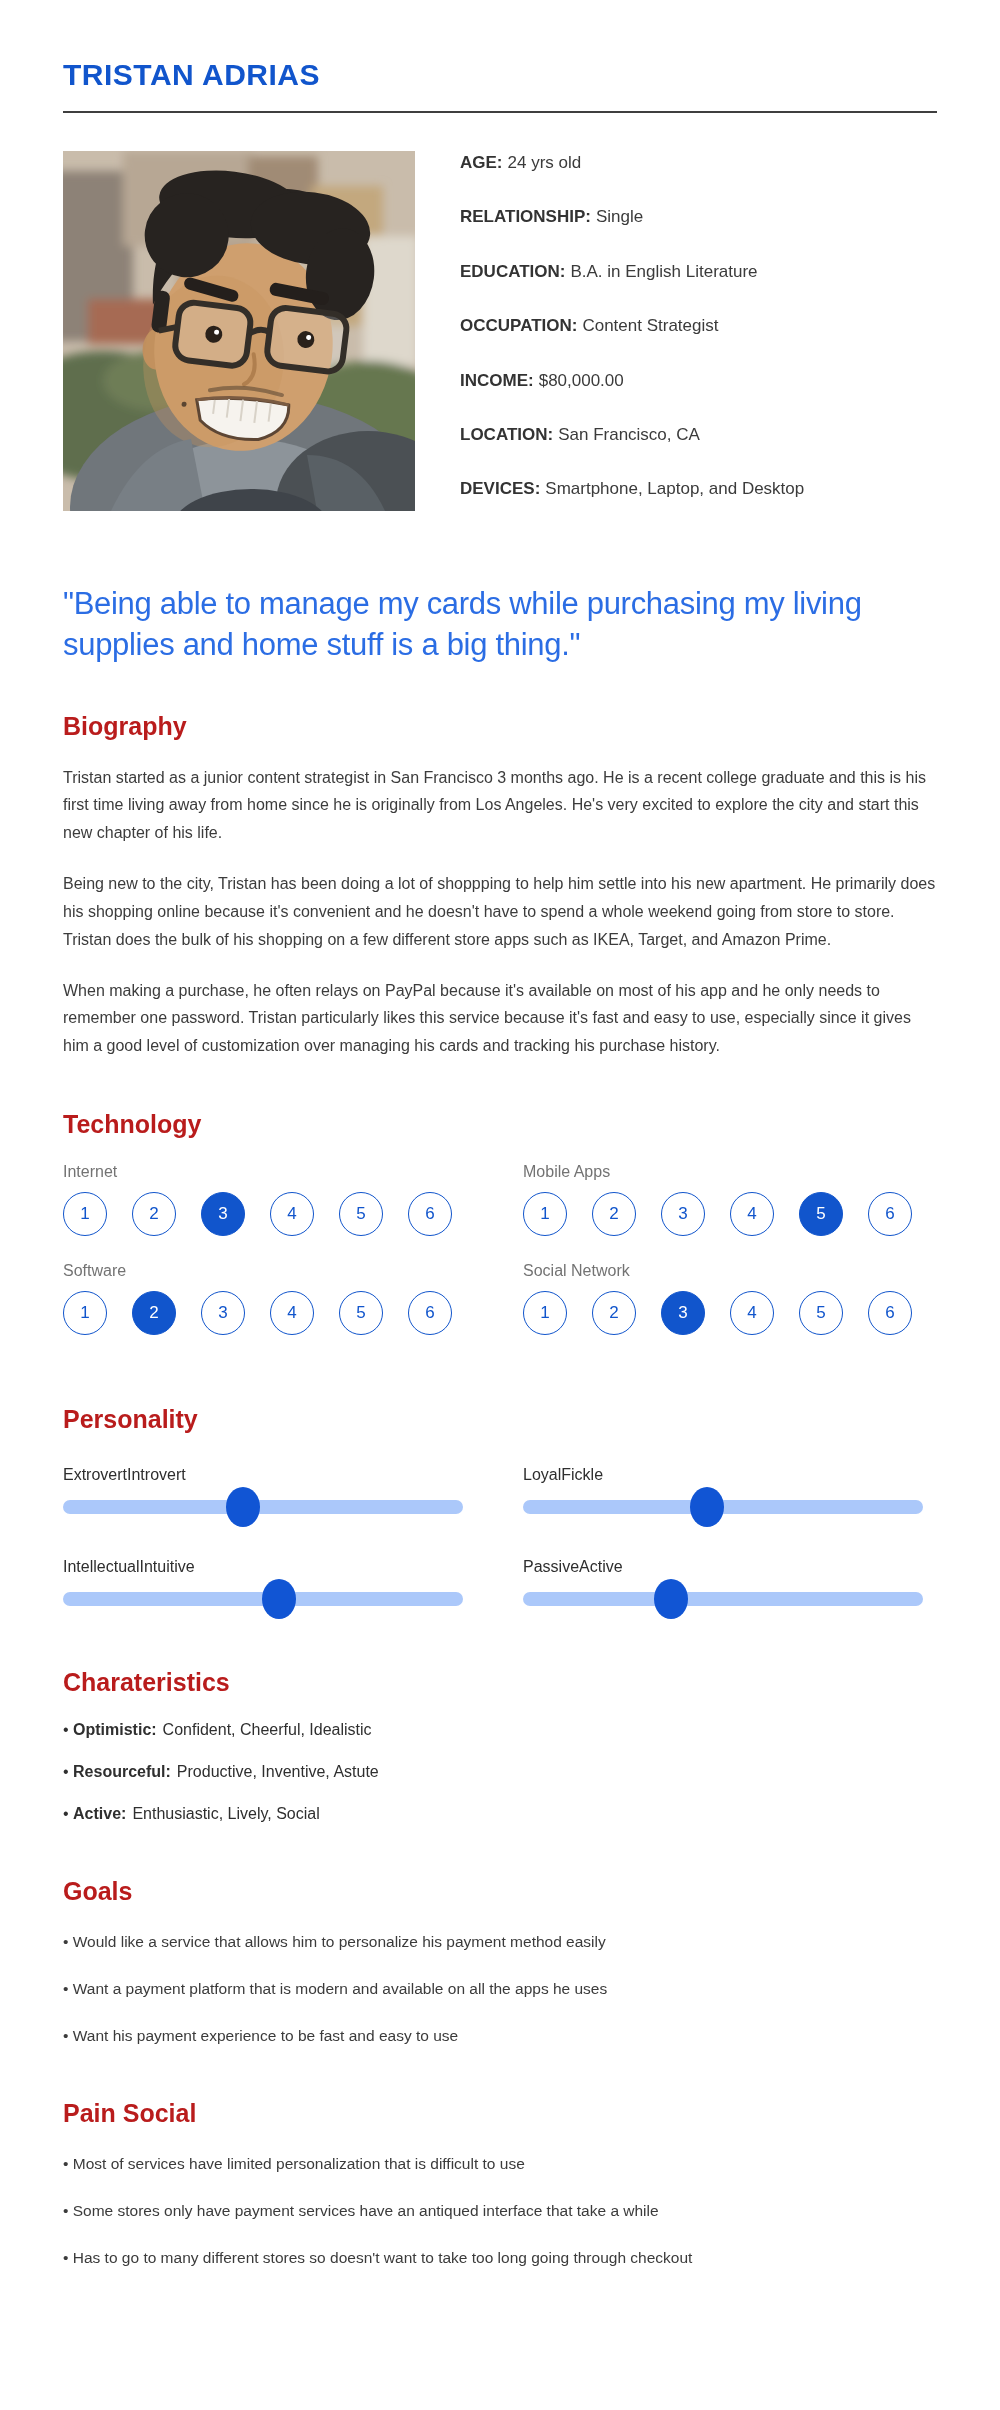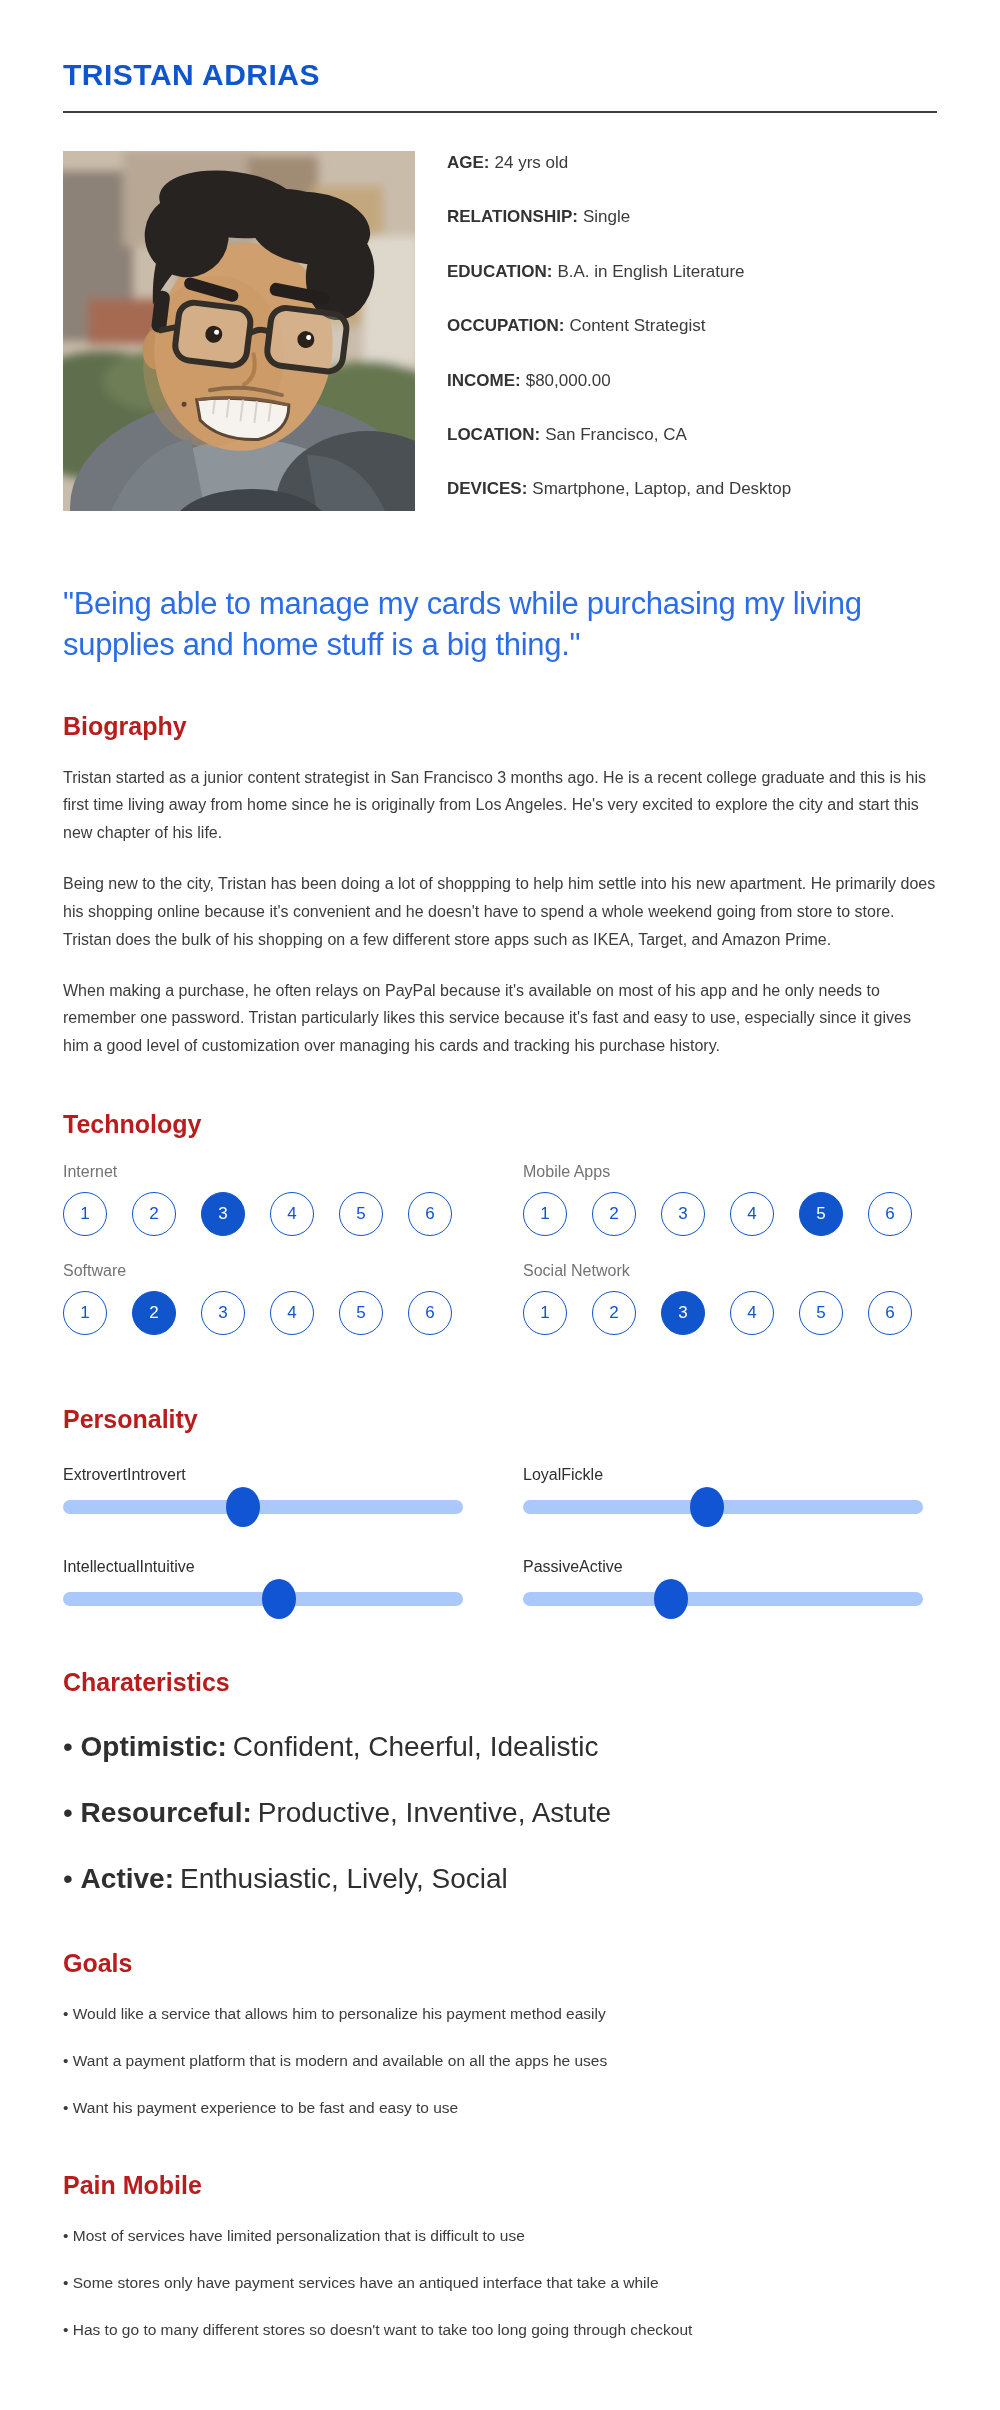--- a/index.html
+++ b/index.html
@@ -12,21 +12,21 @@
   .page{padding:58px 63px 0 63px;box-sizing:border-box;}
 
   
   .title{
     font-size:30px;font-weight:800;letter-spacing:0.5px;
     color:#1155cc;margin:0;padding-bottom:19px;
     border-bottom:2px solid #3f3f3f;
   }
 
   
-  .profile{display:flex;gap:32px;margin-top:38px;}
+  .profile{display:flex;gap:45px;margin-top:38px;}
   .photo-wrap{width:352px;height:360px;flex:none;overflow:hidden;background:#cfc3b2;}
   .photo-wrap svg{display:block;}
   .demo{padding-top:2px;}
   .demo-row{margin-bottom:34px;font-size:17px;line-height:1.2;color:#3b3b3b;}
   .demo-label{font-weight:700;color:#333333;margin-right:5px;}
 
   
   .quote{
     margin-top:50px;max-width:900px;
     font-size:31px;line-height:1.32;font-weight:400;
@@ -67,21 +67,21 @@
   }
   .slider-labels{display:flex;justify-content:flex-start;font-size:16px;color:#2e2e2e;margin-bottom:16px;}
   .track{position:relative;height:14px;border-radius:7px;background:#abc8fa;}
   .thumb{
     position:absolute;top:-13px;width:34px;height:40px;border-radius:50%;
     background:#1155d4;cursor:pointer;
   }
 
   
   .char-list{margin-top:10px;}
-  .char-item{font-size:28px;color:#2f2f2f;margin-top:34px;}
+  .char-item{font-size:16px;color:#2f2f2f;margin-top:24px;}
   .char-item::before{content:"• ";}
   .char-label{font-weight:700;margin-right:6px;}
 
   
   .small-list{margin-top:6px;}
   .small-item{font-size:15.5px;color:#3b3b3b;margin-top:26px;line-height:1.35;}
   .small-item::before{content:"• ";}
 </style>
 </head>
 <body>
@@ -284,20 +284,20 @@
       <div class="char-item"><span class="char-label">Active:</span><span>Enthusiastic, Lively, Social</span></div>
     </div>
 
   <h2 class="h-goals">Goals</h2>
   <div class="small-list">
       <div class="small-item">Would like a service that allows him to personalize his payment method easily</div>
       <div class="small-item">Want a payment platform that is modern and available on all the apps he uses</div>
       <div class="small-item">Want his payment experience to be fast and easy to use</div>
     </div>
 
-  <h2 class="h-pain">Pain Mobile</h2>
+  <h2 class="h-pain">Pain Social</h2>
   <div class="small-list">
       <div class="small-item">Most of services have limited personalization that is difficult to use</div>
       <div class="small-item">Some stores only have payment services have an antiqued interface that take a while</div>
       <div class="small-item">Has to go to many different stores so doesn't want to take too long going through checkout</div>
     </div>
 
 </div>
 
 </body></html>

